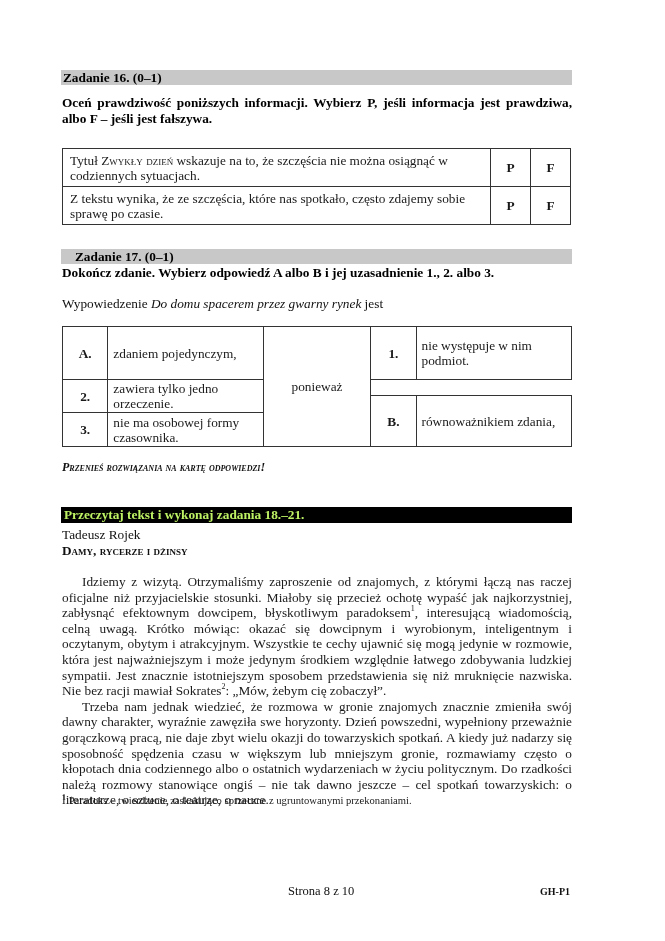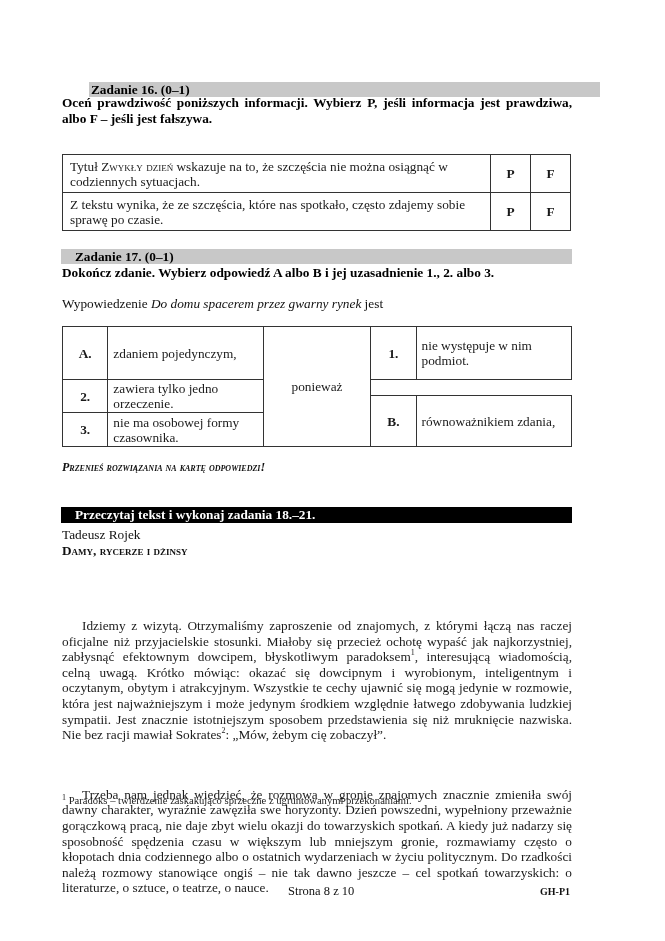--- a/index.html
+++ b/index.html
@@ -21,62 +21,62 @@
     position: absolute; left: 62px; width: 510px;
     font-weight: bold; font-size: 13.3px; line-height: 16px;
     text-align: justify; color: #000;
   }
   table { border-collapse: collapse; position: absolute; }
   td {
     border: 1.3px solid #333;
     font-size: 13.3px; line-height: 15px; vertical-align: middle;
     color: #1a1a1a;
   }
-  .t1 { left: 62px; top: 154px; width: 509px; }
+  .t1 { left: 62px; top: 148px; width: 509px; }
   .t1 td.stmt { padding: 2px 6px 2px 7px; height: 38px; }
   .t1 td.pf { width: 40px; text-align: center; font-weight: bold; }
   .sc { font-variant: small-caps; }
   .t2 { left: 62px; top: 326px; width: 510px; }
   .t2 td { padding: 0 5px; }
   .t2 .lbl { width: 34px; text-align: center; font-weight: bold; }
   .t2 .opt { width: 120px; }
   .t2 .because { width: 83px; text-align: center; }
   .t2 .num { width: 35px; text-align: center; font-weight: bold; }
   .t2 .reason { }
   .transfer {
     position: absolute; left: 62px; top: 460px;
     font-size: 12px; font-weight: bold; font-style: italic;
     font-variant: small-caps; color: #111;
   }
   .read-bar {
     position: absolute; left: 61px; top: 507px; width: 511px; height: 16px;
-    background: #000; color: #ffffff;
-    font-weight: bold; font-size: 13.3px; line-height: 16px; padding-left: 14px;
+    background: #000; color: #bef264;
+    font-weight: bold; font-size: 13.3px; line-height: 16px; padding-left: 3px;
   }
   .author { position: absolute; left: 62px; top: 527px; font-size: 13.3px; line-height: 16px; }
   .title { position: absolute; left: 62px; top: 543px; font-size: 13.3px; line-height: 16px;
            font-weight: bold; font-variant: small-caps; }
   .body-text {
     position: absolute; left: 62px; top: 574px; width: 510px;
     font-size: 13.3px; line-height: 15.6px; text-align: justify;
     color: #1a1a1a;
   }
-  .body-text p { text-indent: 20px; margin-top: 44px; }
+  .body-text p { text-indent: 20px; }
   sup { font-size: 8px; vertical-align: top; line-height: 8px; }
   .footnotes {
     position: absolute; left: 62px; top: 794px; width: 510px;
     font-size: 10.6px; line-height: 13px; color: #1a1a1a;
   }
   .page-num { position: absolute; left: 288px; top: 884px; font-size: 12.5px; }
   .code { position: absolute; left: 540px; top: 886px; font-size: 10px; font-weight: bold; }
 </style>
 </head>
 <body>
 
-<div class="task-bar" style="top:82px;margin-left:28px;">Zadanie 16. (0–1)</div>
+<div class="task-bar" style="top:70px;">Zadanie 16. (0–1)</div>
 <div class="instr" style="top:95px;">Oceń prawdziwość poniższych informacji. Wybierz P, jeśli informacja jest prawdziwa, albo F – jeśli jest fałszywa.</div>
 
 <table class="t1">
   <tbody>
       <tr>
     <td class="stmt"><span>Tytuł </span><span class="sc">Zwykły dzień</span><span> wskazuje na to, że szczęścia nie można osiągnąć w codziennych sytuacjach.</span></td>
     <td class="pf">P</td>
     <td class="pf">F</td>
   </tr>
   <tr>

